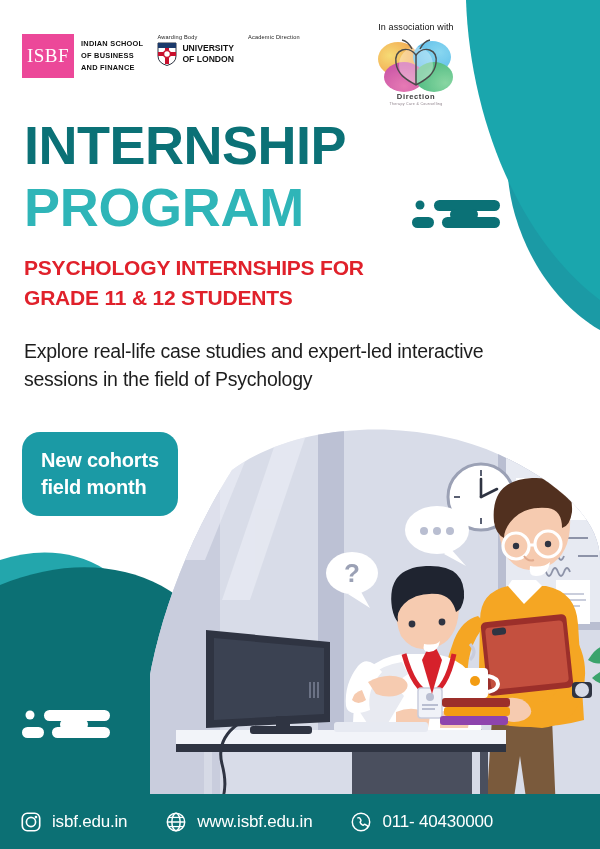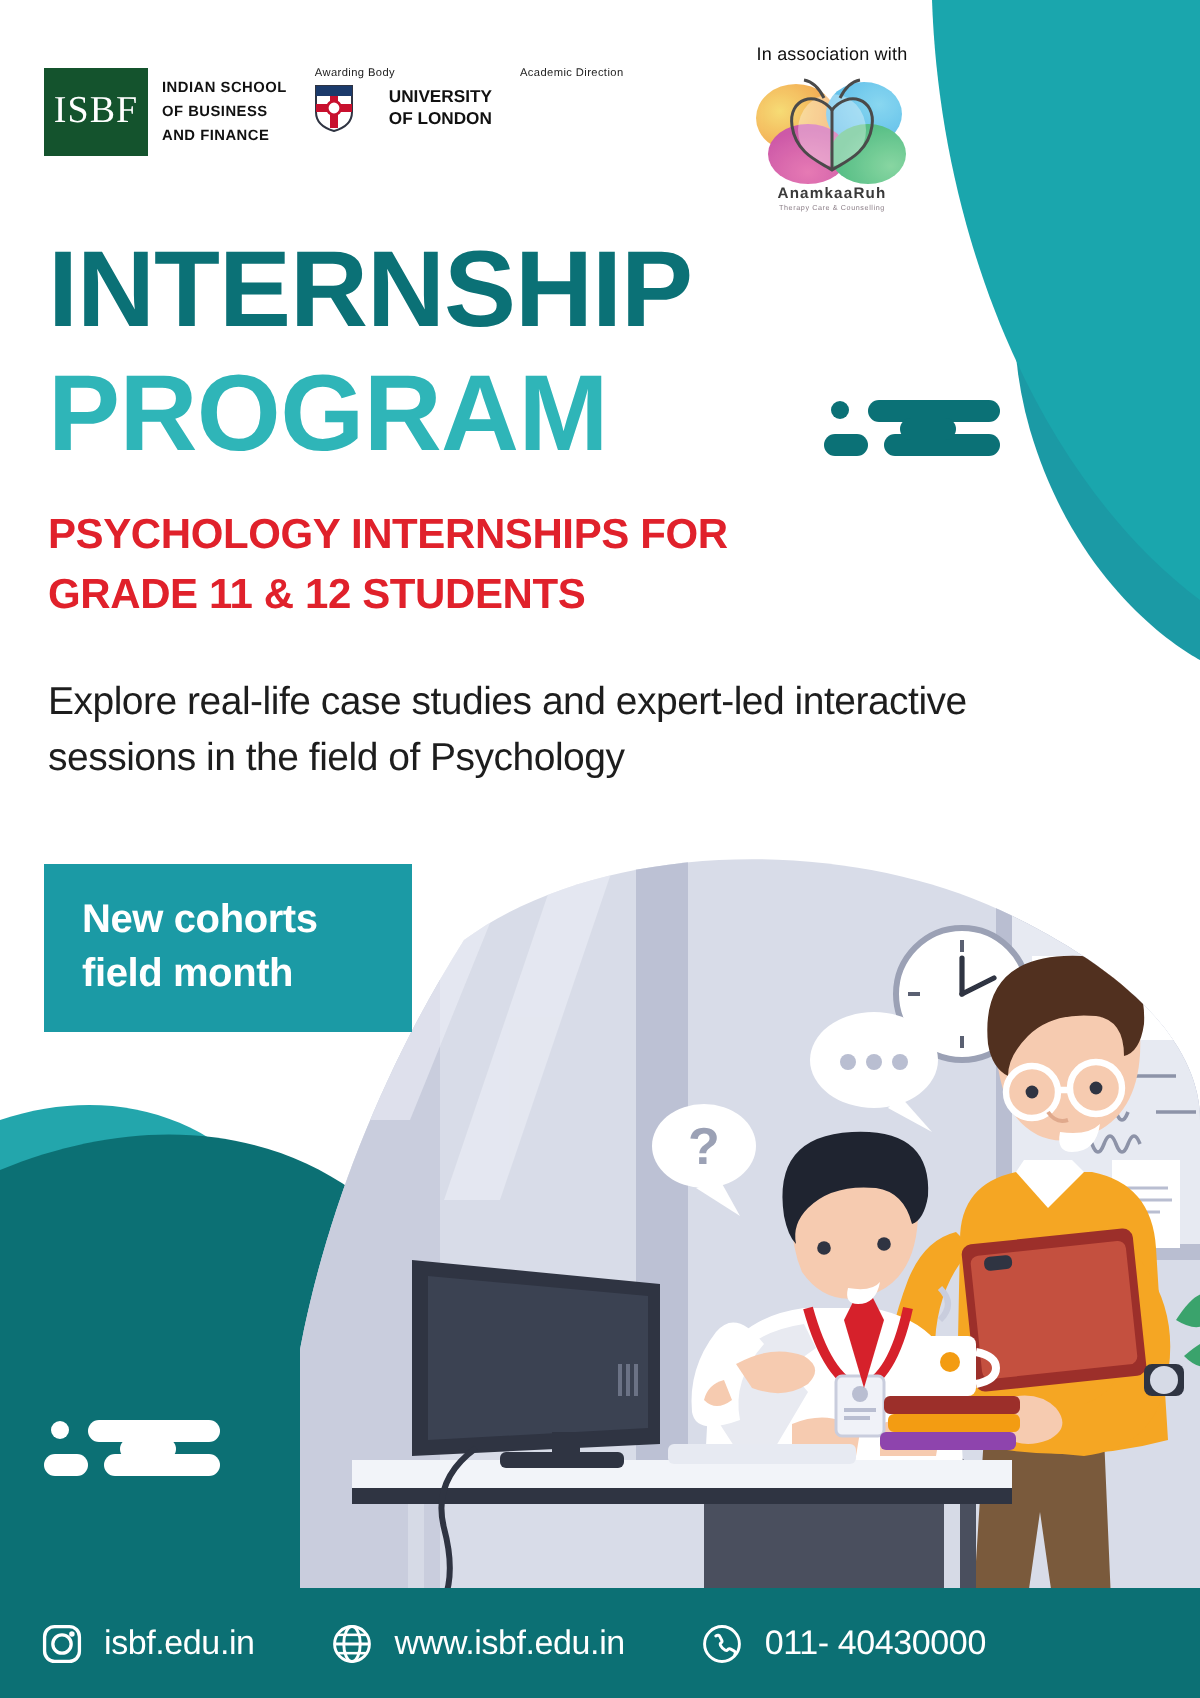--- a/index.html
+++ b/index.html
@@ -16,33 +16,33 @@
   .bg-layer{position:absolute;inset:0;overflow:hidden;}
   .bg-svg{position:absolute;left:0;top:0;width:600px;height:849px;}
 
   
   .logo-row{
     position:absolute;left:22px;top:34px;
     display:flex;align-items:flex-start;gap:14px;
   }
   .isbf-logo{display:flex;align-items:center;gap:7px;}
   .isbf-mark{
-    width:52px;height:44px;background:#14532d;
+    width:52px;height:44px;background:#ec4899;
     display:flex;align-items:center;justify-content:center;
     color:#ffffff;font-family:"Liberation Serif",serif;
     font-size:19px;letter-spacing:0.5px;
   }
   .isbf-words{
     font-size:7.4px;font-weight:bold;line-height:1.62;
     color:#111111;letter-spacing:0.25px;white-space:nowrap;
   }
 
   .cred{display:flex;flex-direction:column;gap:2px;}
   .cred-cap{font-size:5.6px;color:#222;letter-spacing:0.2px;}
-  .cred-body{display:flex;align-items:center;gap:17px;}
+  .cred-body{display:flex;align-items:center;gap:5px;}
 
   .uol-crest{width:20px;height:24px;display:block;}
   .uol-words{font-size:8.6px;font-weight:bold;color:#111;line-height:1.3;white-space:nowrap;}
 
   .lse-mark{
     width:28px;height:26px;background:#e03229;
     display:flex;align-items:center;justify-content:center;
     color:#ffffff;font-family:"Liberation Sans",sans-serif;
     font-weight:bold;font-size:14px;letter-spacing:-0.3px;
   }
@@ -82,23 +82,23 @@
 
   .desc{
     position:absolute;left:24px;top:337px;width:500px;
     font-size:19.5px;color:#1d1d1d;line-height:1.46;
     letter-spacing:-0.25px;
   }
 
   
   .cohort{
     position:absolute;left:22px;top:432px;
-    width:184px;height:84px;background:#1b9aa5;
+    width:156px;height:84px;background:#1b9aa5;
     display:flex;flex-direction:column;justify-content:center;
-    padding-left:19px;box-sizing:border-box;
+    padding-left:19px;box-sizing:border-box;border-radius:18px;
   }
   .cohort span{
     color:#ffffff;font-size:20px;font-weight:bold;line-height:1.35;
     letter-spacing:-0.2px;
   }
 
   
   .motif{position:absolute;}
   .motif-top{left:412px;top:196px;}
   .motif-bottom{left:22px;top:706px;}
@@ -384,21 +384,21 @@
           <ellipse cx="48" cy="30" rx="17" ry="18" fill="#ffffff" opacity="0.35"></ellipse>
         </g>
         <g fill="none" stroke="#4a4a4a" stroke-width="1.5">
           <path d="M48,20 C40,10 26,14 28,28 C30,42 42,46 48,50 C54,46 66,42 68,28 C70,14 56,10 48,20 Z"></path>
           <path d="M48,20 L48,50"></path>
           <path d="M44,14 q-4,-8 -10,-9"></path>
           <path d="M52,14 q4,-8 10,-9"></path>
         </g>
       </svg>
     </div>
-    <div class="assoc-name">AnamkaaRuh</div>
+    <div class="assoc-name">Direction</div>
     <div class="assoc-tag">Therapy Care &amp; Counselling</div>
   </div>
 
   <div class="h-internship">INTERNSHIP</div>
   <div class="h-program">PROGRAM</div>
 
   <div class="sub-red">PSYCHOLOGY INTERNSHIPS FOR GRADE 11 &amp; 12 STUDENTS</div>
   <div class="desc">Explore real-life case studies and expert-led interactive sessions in the field of Psychology</div>
 
   <div class="cohort">

